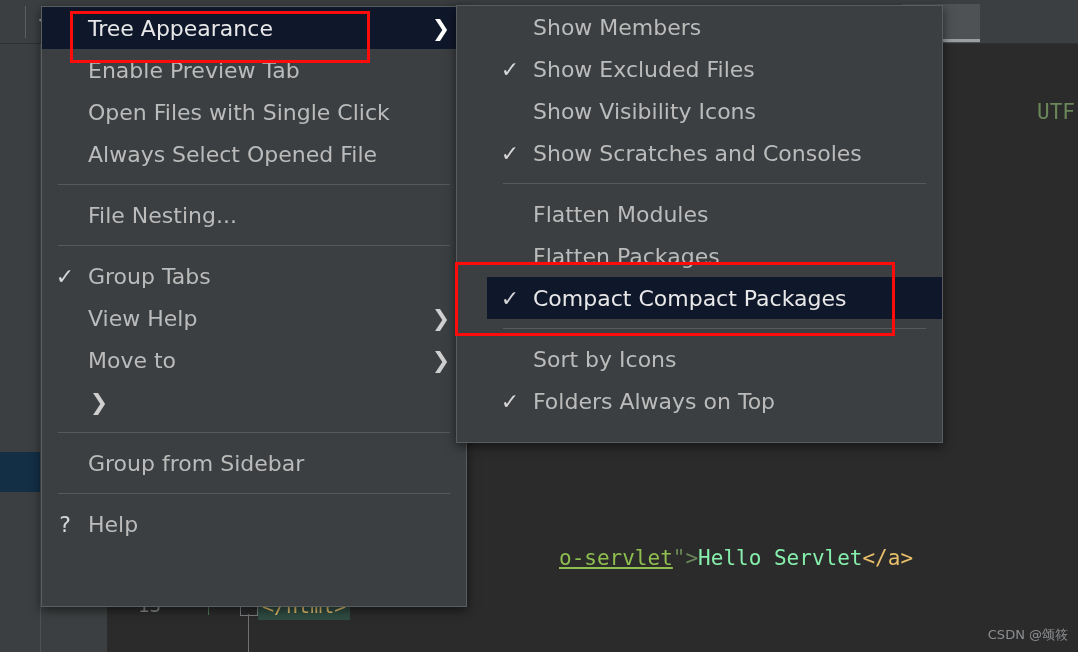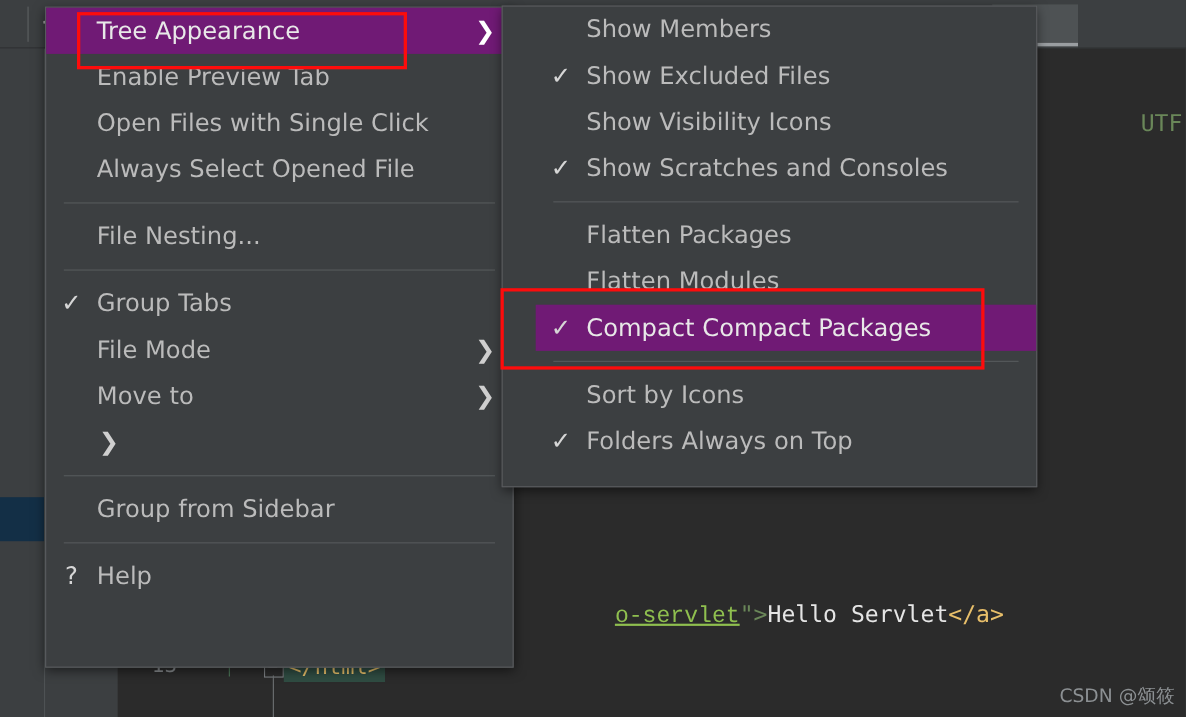--- a/index.html
+++ b/index.html
@@ -21,62 +21,62 @@
   .editor-left-strip .inner-sep{position:absolute;left:40px;top:0;width:1px;height:609px;background:#4e5254;}
   .sel-block{position:absolute;left:0;top:452px;width:40px;height:40px;background:#132f46;}
 
   .tab-strip{position:absolute;left:107px;top:0;width:971px;height:43px;background:#3c3f41;}
   .tab-active{position:absolute;left:795px;top:4px;width:78px;height:39px;background:#4e5254;}
   .tab-underline{position:absolute;left:795px;top:39px;width:78px;height:3px;background:#9a9ea1;}
   .tab-close{position:absolute;left:820px;top:15px;width:18px;height:18px;}
 
   .code-line{position:absolute;white-space:pre;font-family:"DejaVu Sans Mono","Liberation Mono",monospace;}
   .c-str{color:#6a8759;}
-  .c-attr{color:#e5e5e5;}
+  .c-attr{color:#86efac;}
   .c-tag{color:#e8bf6a;}
-  .c-link{color:#8fbf4f;text-decoration:underline;font-family:Liberation Mono, monospace;}
+  .c-link{color:#8fbf4f;text-decoration:underline;}
 
   .code1{left:930px;top:57px;font-size:21px;}
   .code2{left:452px;top:503px;font-size:21px;}
 
   .gutter-num{position:absolute;left:138px;top:594px;color:#868a8d;font-size:19px;
               font-family:"DejaVu Sans Mono","Liberation Mono",monospace;}
   .fold-mark{position:absolute;left:240px;top:598px;width:16px;height:16px;border:1px solid #7d8184;}
   .fold-mark:after{content:"";position:absolute;left:3px;top:7px;width:8px;height:1px;background:#9a9ea1;}
   .fold-line-v{position:absolute;left:248px;top:614px;width:1px;height:38px;background:#6e7274;}
   .fold-line-v2{position:absolute;left:208px;top:585px;width:1px;height:30px;background:#4e7a5a;}
   .html-close{position:absolute;left:258px;top:592px;padding:2px 4px;background:#2f4c42;
               font-family:"DejaVu Sans Mono","Liberation Mono",monospace;font-size:20px;color:#e8bf6a;}
 
   
   .menu{position:absolute;background:#3c3f41;border:1px solid #5a5d5f;box-shadow:0 3px 10px rgba(0,0,0,.55);}
   .menu-left{left:41px;top:6px;width:424px;height:599px;}
   .menu-right{left:456px;top:5px;width:455px;height:436px;padding-left:30px;}
 
   .mi{position:relative;display:flex;align-items:center;height:42px;
       color:#bbbbbb;font-size:22px;padding:0 14px 0 0;box-sizing:border-box;}
-  .mi.h{background:#701a75;color:#e8e8e8;}
+  .mi.h{background:#0f172a;color:#e8e8e8;}
   .mi .gut{width:46px;flex:0 0 46px;display:flex;align-items:center;justify-content:center;font-size:22px;color:#d6d6d6;}
   .mi .lbl{flex:1 1 auto;white-space:nowrap;}
   .mi .arrow{flex:0 0 auto;width:22px;text-align:center;font-size:22px;color:#cfcfcf;}
   .mi.h .arrow{color:#ffffff;}
   .u{text-decoration:underline;}
 
   .sep{height:1px;background:#565a5c;margin:9px 16px;}
 
   .radio{width:22px;height:22px;border-radius:50%;border:2px solid #8f9396;box-sizing:border-box;
          display:flex;align-items:center;justify-content:center;}
   .radio i{display:block;width:10px;height:10px;border-radius:50%;background:#479cc8;}
 
   
   .redbox{position:absolute;border:3px solid #fd0c0c;box-sizing:border-box;pointer-events:none;}
   .redbox-1{left:70px;top:11px;width:300px;height:52px;}
   .redbox-2{left:455px;top:262px;width:440px;height:74px;}
 
-  .watermark{position:absolute;right:10px;bottom:8px;color:#8c9093;font-size:17px;
+  .watermark{position:absolute;right:10px;bottom:8px;color:#8c9093;font-size:13px;
              font-family:"DejaVu Sans","Liberation Sans",sans-serif;}
 
   .blue-peek{position:absolute;left:107px;top:8px;width:6px;height:52px;background:#5578b8;}
 </style>
 </head>
 <body>
 
 <div id="root">
 
   <div class="editor-left-strip">
@@ -137,21 +137,21 @@
         <span class="gut"></span>
         <span class="lbl">File Nesting...</span>
       </div>
       <div class="sep"></div>
       <div class="mi">
         <span class="gut">✓</span>
         <span class="lbl">Group Tabs</span>
       </div>
       <div class="mi">
         <span class="gut"></span>
-        <span class="lbl">File Mode</span>
+        <span class="lbl">View Help</span>
         <span class="arrow">❯</span>
       </div>
       <div class="mi">
         <span class="gut"></span>
         <span class="lbl">Move to</span>
         <span class="arrow">❯</span>
       </div>
       <div class="mi">
         <span class="gut"></span>
         <span class="arrow">❯</span>
@@ -181,25 +181,25 @@
         <span class="gut"></span>
         <span class="lbl">Show Visibility Icons</span>
       </div>
       <div class="mi">
         <span class="gut">✓</span>
         <span class="lbl">Show Scratches and Consoles</span>
       </div>
       <div class="sep"></div>
       <div class="mi">
         <span class="gut"></span>
+        <span class="lbl">Flatten Modules</span>
+      </div>
+      <div class="mi">
+        <span class="gut"></span>
         <span class="lbl">Flatten Packages</span>
-      </div>
-      <div class="mi">
-        <span class="gut"></span>
-        <span class="lbl">Flatten Modules</span>
       </div>
       <div class="mi h">
         <span class="gut">✓</span>
         <span class="lbl">Compact Compact Packages</span>
       </div>
       <div class="sep"></div>
       <div class="mi">
         <span class="gut"></span>
         <span class="lbl">Sort by Icons</span>
       </div>

